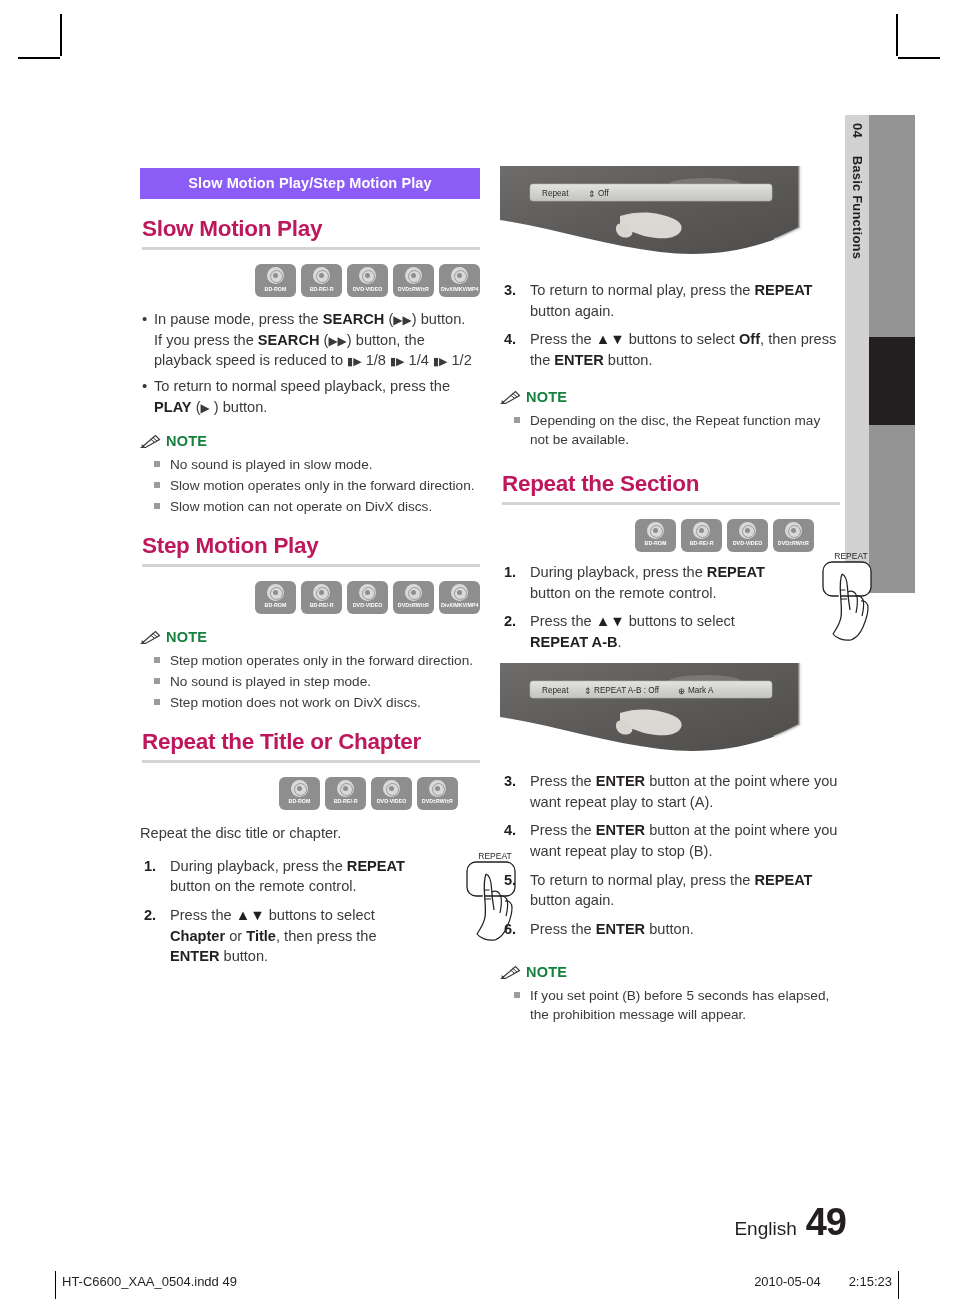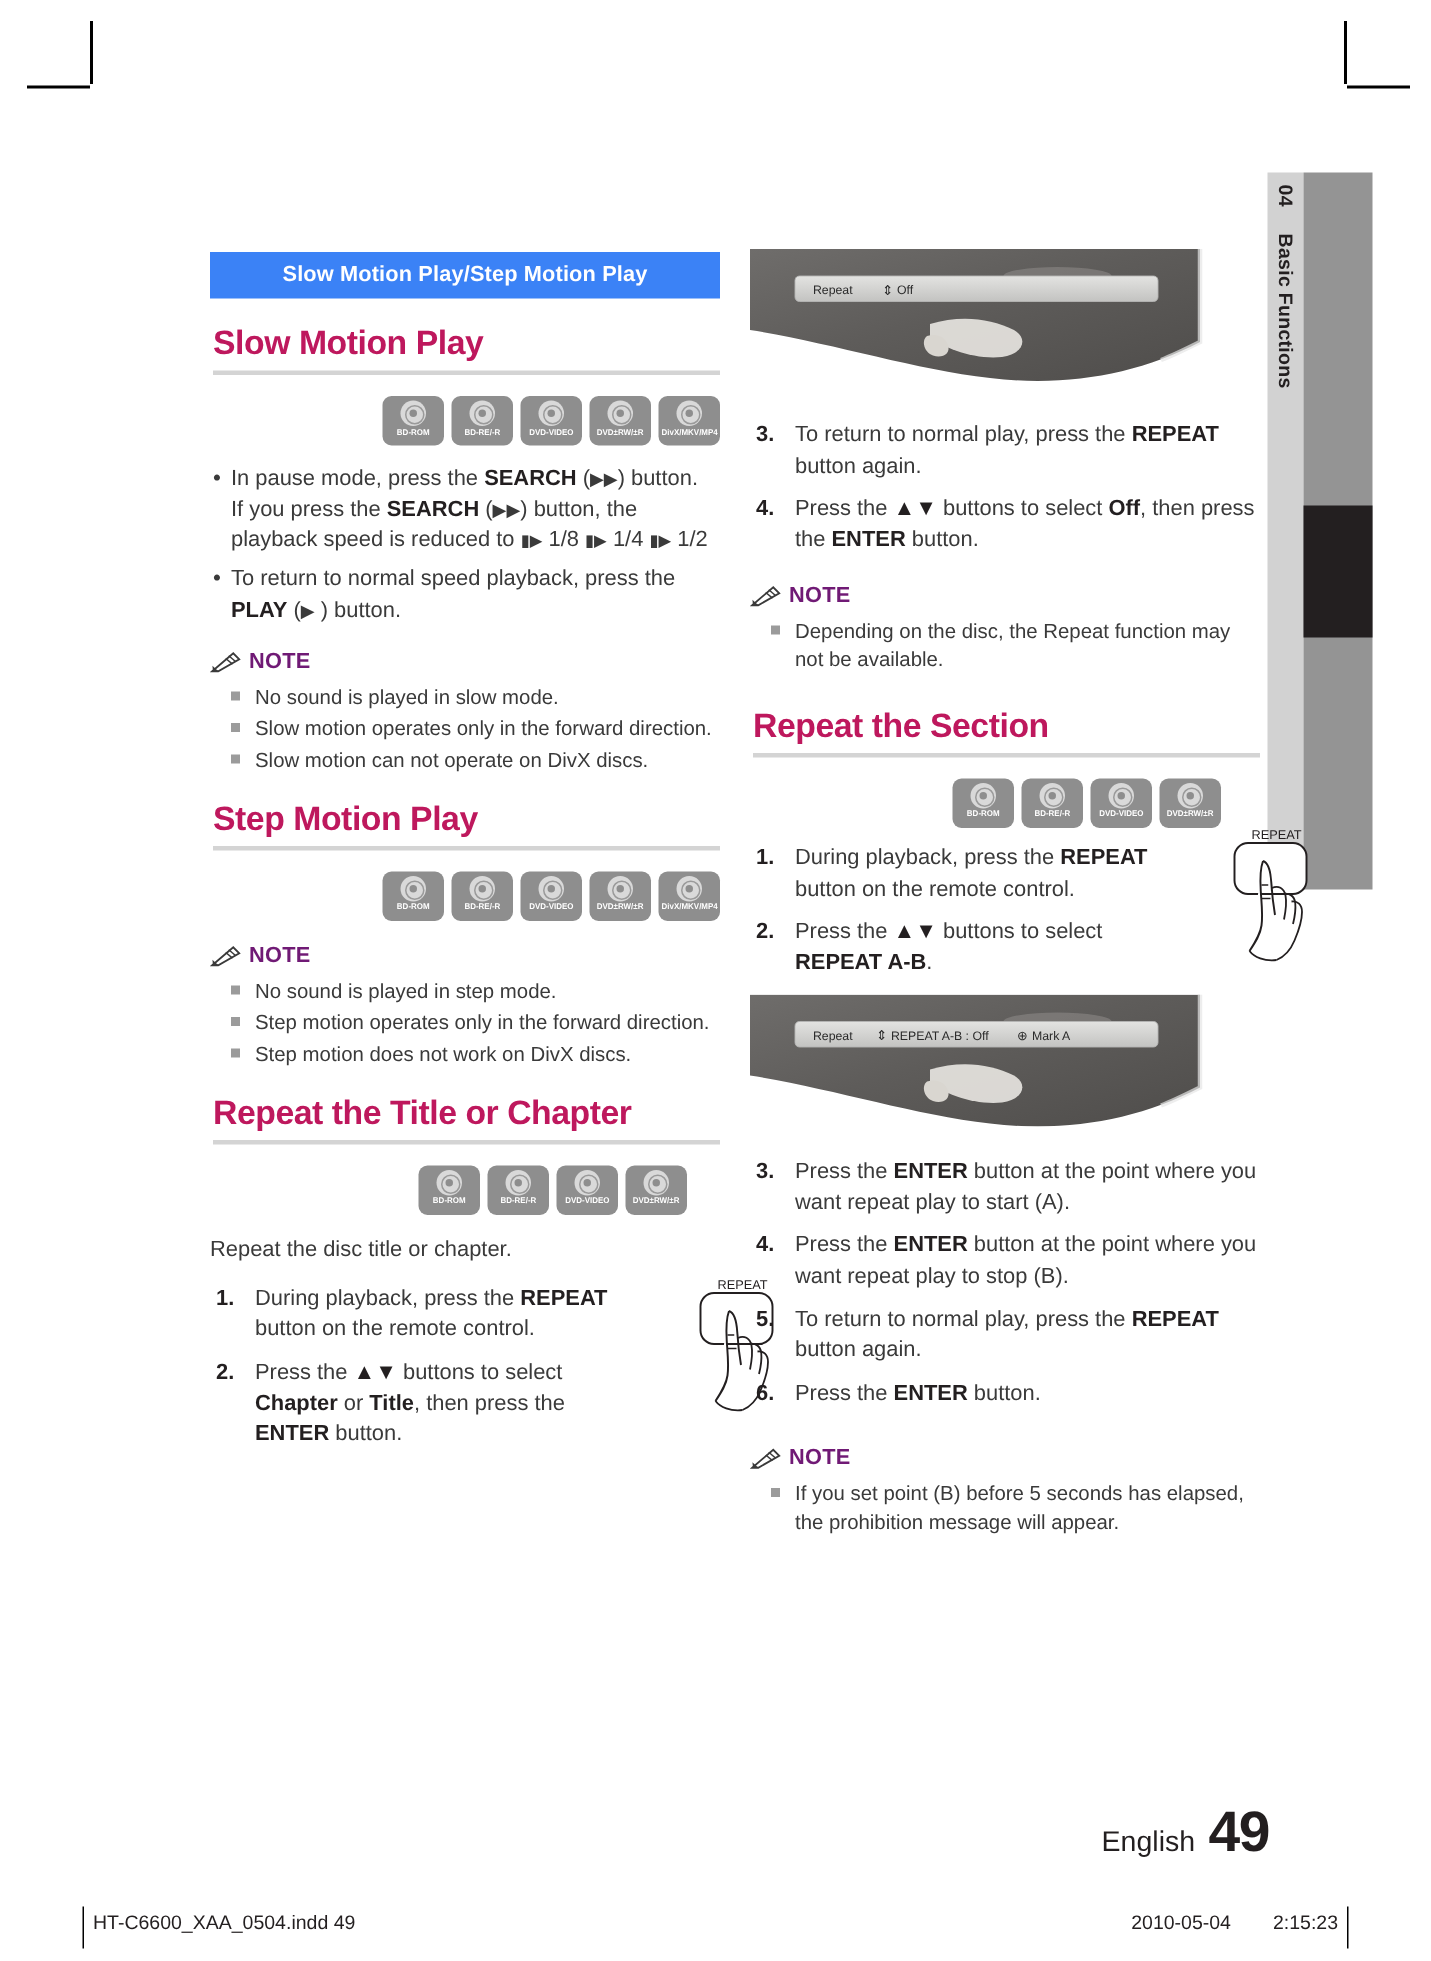--- a/index.html
+++ b/index.html
@@ -34,21 +34,21 @@
   .col {
     position: absolute;
     top: 0;
     width: 340px;
   }
   .col-left  { left: 0; }
   .col-right { left: 360px; }
 
   
   .banner {
-    background: #3b82f6;
+    background: #8b5cf6;
     color: #ffffff;
     font-size: 14.5px;
     font-weight: bold;
     text-align: center;
     padding: 7px 4px 8px;
     letter-spacing: .1px;
   }
 
   
   .h2 {
@@ -144,21 +144,21 @@
   
   .note {
     margin-top: 15px;
   }
   .note-head {
     display: flex;
     align-items: flex-end;
     gap: 5px;
     font-size: 14.5px;
     font-weight: bold;
-    color: #701a75;
+    color: #15803d;
     letter-spacing: .2px;
   }
   .pencil { display: block; }
   ul.note-list { list-style: none; margin: 6px 0 0 0; padding: 0; }
   ul.note-list > li {
     position: relative;
     padding-left: 30px;
     font-size: 13.6px;
     line-height: 1.4;
     color: #3a3a3a;
@@ -364,22 +364,22 @@
         <div class="note-head">
           <svg class="pencil" width="21" height="15" viewBox="0 0 21 15">
             <path d="M1.5 13.5 L15.5 1.5 L19.5 5.5 L5.5 13.5 Z" fill="none" stroke="#3a3a3a" stroke-width="1.2"></path>
             <path d="M2 13.4 L5.4 13.4 L1.6 9.9 Z" fill="#3a3a3a"></path>
             <path d="M12.5 3.2 L17.0 7.0" fill="none" stroke="#3a3a3a" stroke-width="1"></path>
             <path d="M10.5 5.0 L15.0 8.7" fill="none" stroke="#3a3a3a" stroke-width="1"></path>
           </svg>
           <span>NOTE</span>
         </div>
         <ul class="note-list">
+          <li>Step motion operates only in the forward direction.</li>
           <li>No sound is played in step mode.</li>
-          <li>Step motion operates only in the forward direction.</li>
           <li>Step motion does not work on DivX discs.</li>
         </ul>
       </div>
 
 
       <div class="h2">Repeat the Title or Chapter</div>
       <div class="h2-rule"></div>
 
       <div class="discs" style="margin-right:22px;">
         <div class="disc">

